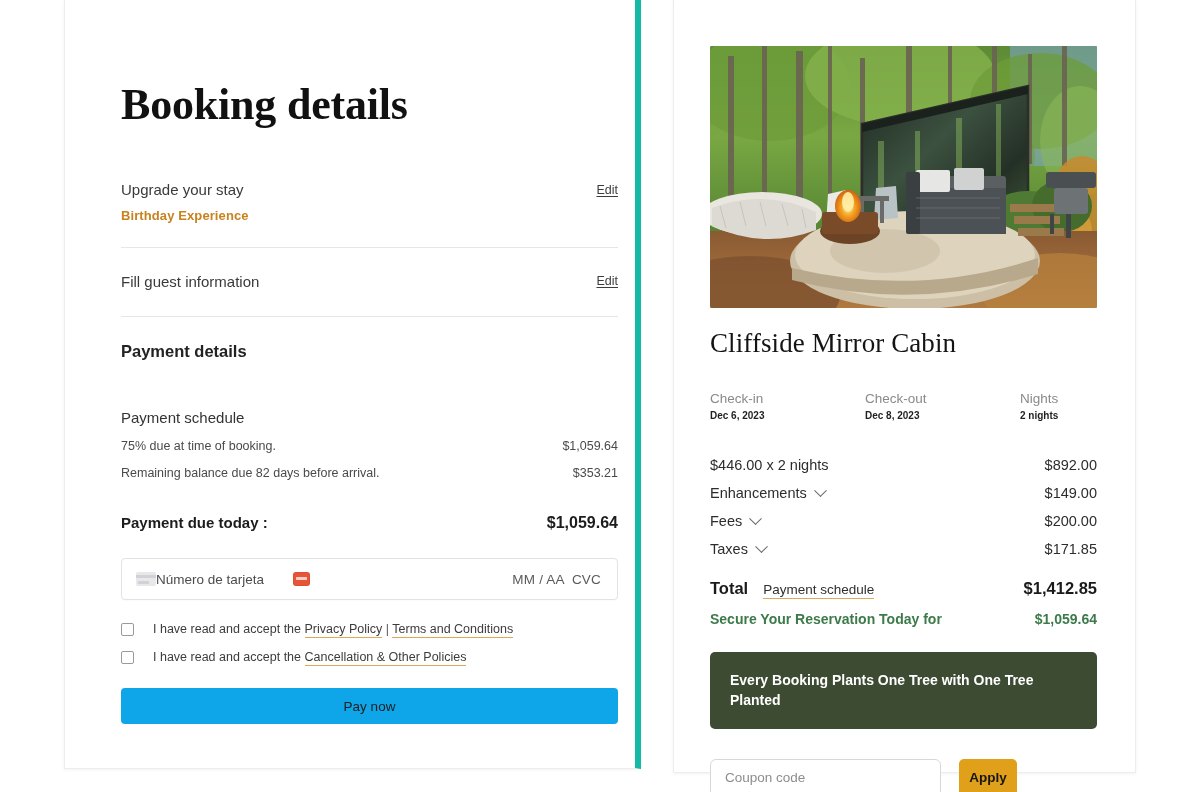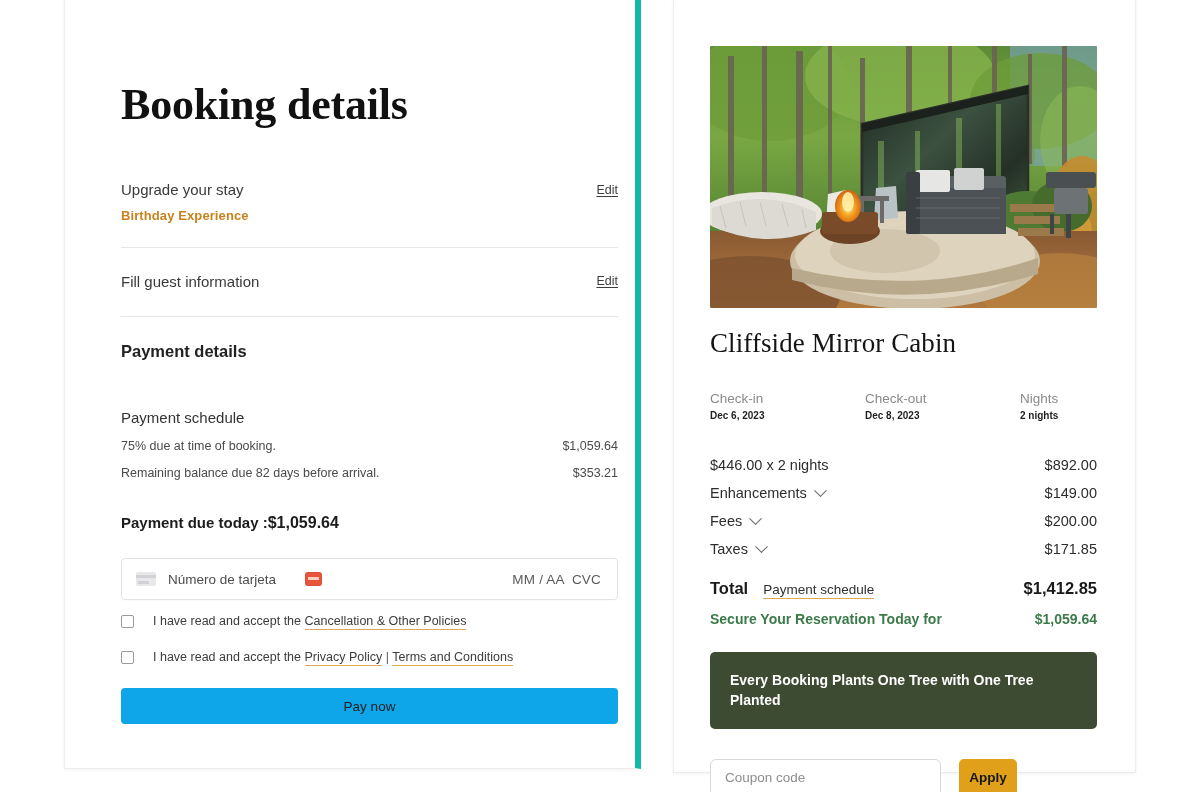--- a/index.html
+++ b/index.html
@@ -109,20 +109,21 @@
     justify-content: space-between;
     align-items: baseline;
     margin-top: 13px;
     font-size: 12.5px;
     color: #4a4a4a;
   }
   .sched-row:first-of-type { margin-top: 17px; }
 
   .due-today {
     display: flex;
+    justify-content: space-between;
     align-items: baseline;
     margin-top: 34px;
   }
   .due-today .dt-label {
     font-size: 15px;
     font-weight: 700;
     color: #1c1c1c;
   }
   .due-today .dt-amount {
     font-size: 16px;
@@ -153,21 +154,20 @@
     content: "";
     position: absolute; left: 0; right: 0; top: 3px;
     height: 2.5px; background: #d2d2d6;
   }
   .card-glyph::after {
     content: "";
     position: absolute; left: 2px; bottom: 2.5px;
     width: 11px; height: 2.5px; background: #d2d2d6;
   }
   .card-ph {
-    margin-left: 12px;
     font-size: 13.5px;
     color: #4c4c4c;
   }
   .brand-badge {
     margin-left: 29px;
     width: 17px; height: 14px;
     border-radius: 3px;
     background: #e8543a;
     position: relative;
     box-shadow: inset 0 0 0 1px rgba(0,0,0,0.05);
@@ -428,31 +428,31 @@
         <span class="dt-amount">$1,059.64</span>
       </div>
 
       <div class="card-field">
         <span class="card-glyph"></span>
         <span class="card-ph">Número de tarjeta</span>
         <span class="brand-badge"></span>
         <span class="mmaa">MM / AA  CVC</span>
       </div>
 
+      <div class="chk-row">
+        <span class="chk-box"></span>
+        <span class="chk-text">
+          <span>I have read and accept the </span><a>Privacy Policy</a><span class="sep"> | </span><a>Terms and Conditions</a>
+        </span>
+      </div>
+
       <div class="chk-row second">
         <span class="chk-box"></span>
         <span class="chk-text">
           <span>I have read and accept the </span><a>Cancellation &amp; Other Policies</a>
-        </span>
-      </div>
-
-      <div class="chk-row">
-        <span class="chk-box"></span>
-        <span class="chk-text">
-          <span>I have read and accept the </span><a>Privacy Policy</a><span class="sep"> | </span><a>Terms and Conditions</a>
         </span>
       </div>
 
       <button class="pay-btn">Pay now</button>
     </div>
   </div>
 
   <div id="right-panel">
     <div id="right-inner">
 

